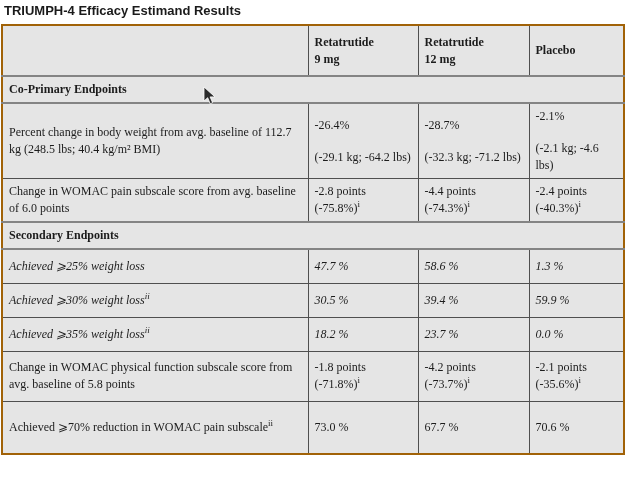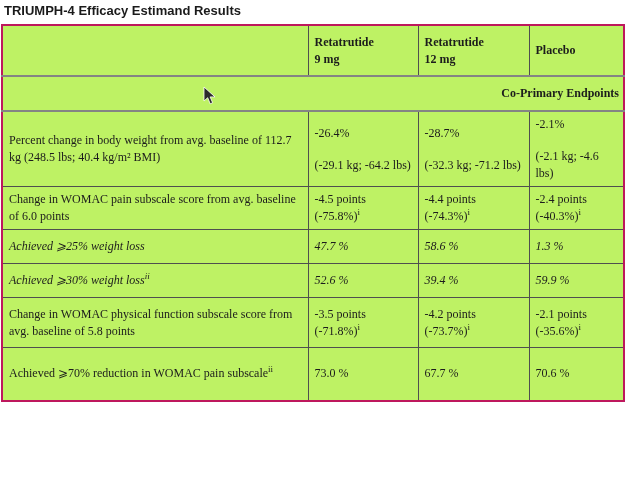--- a/index.html
+++ b/index.html
@@ -21,22 +21,22 @@
     font-size: 13px;
     line-height: 15px;
     color: #1a1a1a;
     padding: 3px 0 0 4px;
   }
   table.results {
     border-collapse: collapse;
     table-layout: fixed;
     width: 622px;
     margin: 6px 0 0 1px;
-    border: 2px solid #be185d;
-    background: #bef264;
+    border: 2px solid #a16207;
+    background: #e5e5e5;
   }
   td {
     border: 1px solid #4f4f4f;
     vertical-align: middle;
     padding: 4px 4px 4px 6px;
     font-size: 12px;
     line-height: 17px;
     color: #1c1c1c;
     overflow: hidden;
   }
@@ -50,21 +50,21 @@
     border-bottom: 2px solid #848484;
   }
   .gapline { margin-top: 15px; }
   sup {
     font-size: 9px;
     line-height: 0;
     vertical-align: super;
   }
   
   tr.h-header  { height: 51px; }
-  tr.h-section { height: 35px; text-align: right; }
+  tr.h-section { height: 27px; }
   tr.h-r0      { height: 67px; }
   tr.h-r1      { height: 36px; }
   tr.h-single  { height: 34px; font-style: italic; }
   tr.h-r5      { height: 50px; }
   tr.h-r6      { height: 53px; border-radius: 23px; }
   .cursor {
     position: absolute;
     left: 203px;
     top: 86px;
     width: 13px;
@@ -117,65 +117,80 @@
       </td>
       <td>
         <div>-2.1%</div>
         <div class="gapline">(-2.1 kg; -4.6 lbs)</div>
       </td>
     </tr>
 
     <tr class="h-r1">
       <td>Change in WOMAC pain subscale score from avg. baseline of 6.0 points</td>
       <td>
-        <div>-4.5 points</div>
+        <div>-2.8 points</div>
         <div><span>(-75.8%)</span><sup>i</sup></div>
       </td>
       <td>
         <div>-4.4 points</div>
         <div><span>(-74.3%)</span><sup>i</sup></div>
       </td>
       <td>
         <div>-2.4 points</div>
         <div><span>(-40.3%)</span><sup>i</sup></div>
       </td>
     </tr>
 
+    <tr class="h-section">
+      <td class="section" colspan="4">Secondary Endpoints</td>
+    </tr>
 
     <tr class="h-single">
       <td><span>Achieved ⩾25% weight loss</span><sup></sup></td>
       <td>
           <div>47.7 %</div>
         </td>
       <td>
           <div>58.6 %</div>
         </td>
       <td>
           <div>1.3 %</div>
         </td>
     </tr>
 
     <tr class="h-single">
       <td><span>Achieved ⩾30% weight loss</span><sup>ii</sup></td>
       <td>
-          <div>52.6 %</div>
+          <div>30.5 %</div>
         </td>
       <td>
           <div>39.4 %</div>
         </td>
       <td>
           <div>59.9 %</div>
         </td>
     </tr>
 
+    <tr class="h-single">
+      <td><span>Achieved ⩾35% weight loss</span><sup>ii</sup></td>
+      <td>
+          <div>18.2 %</div>
+        </td>
+      <td>
+          <div>23.7 %</div>
+        </td>
+      <td>
+          <div>0.0 %</div>
+        </td>
+    </tr>
 
     <tr class="h-r5">
       <td>Change in WOMAC physical function subscale score from avg. baseline of 5.8 points</td>
       <td>
-        <div>-3.5 points</div>
+        <div>-1.8 points</div>
         <div><span>(-71.8%)</span><sup>i</sup></div>
       </td>
       <td>
         <div>-4.2 points</div>
         <div><span>(-73.7%)</span><sup>i</sup></div>
       </td>
       <td>
         <div>-2.1 points</div>
         <div><span>(-35.6%)</span><sup>i</sup></div>
       </td>

